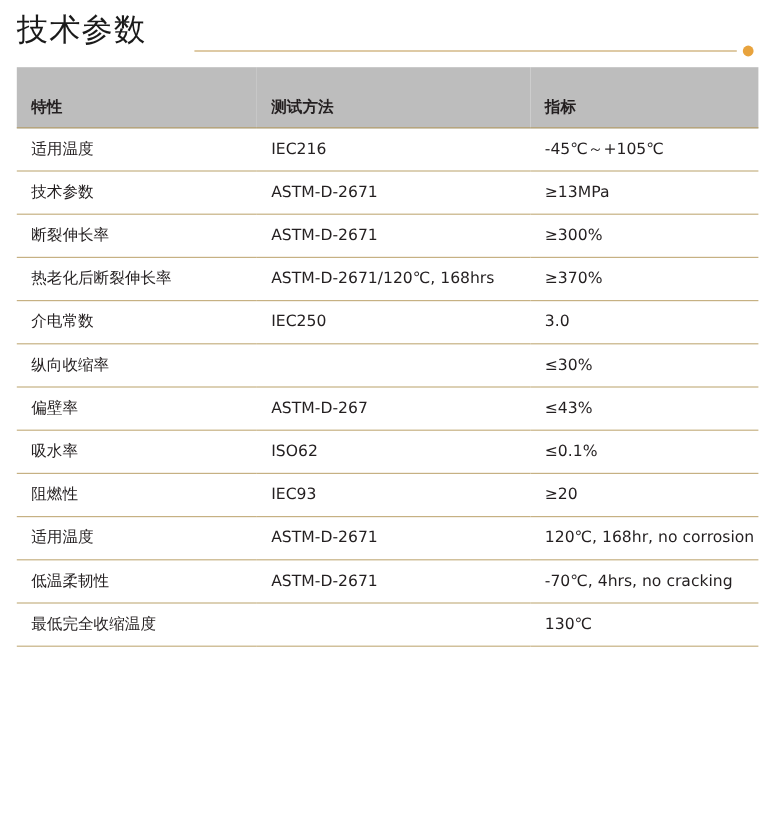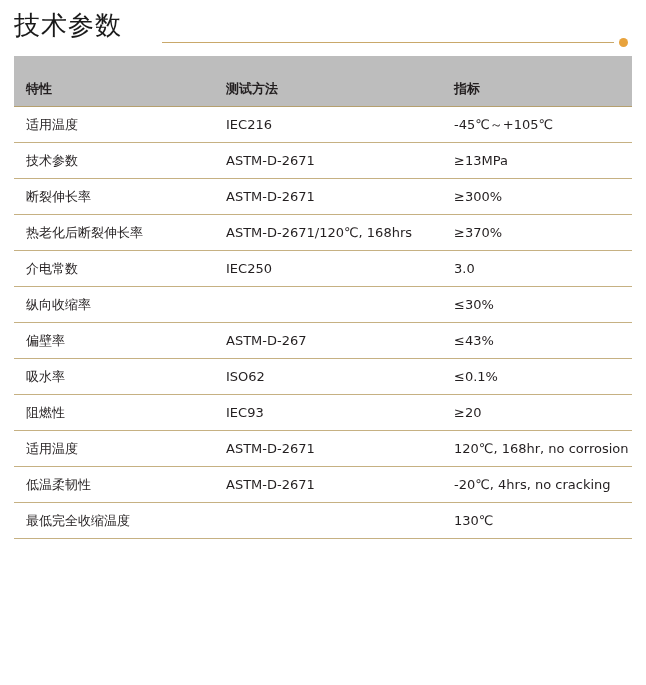--- a/index.html
+++ b/index.html
@@ -158,21 +158,21 @@
           <td>≥20</td>
         </tr>
         <tr>
           <td>适用温度</td>
           <td>ASTM-D-2671</td>
           <td>120℃, 168hr,  no  corrosion</td>
         </tr>
         <tr>
           <td>低温柔韧性</td>
           <td>ASTM-D-2671</td>
-          <td>-20℃, 4hrs, no  cracking</td>
+          <td>-70℃, 4hrs, no  cracking</td>
         </tr>
         <tr>
           <td>最低完全收缩温度</td>
           <td></td>
           <td>130℃</td>
         </tr>
       </tbody>
   </table>
 
 </div>

